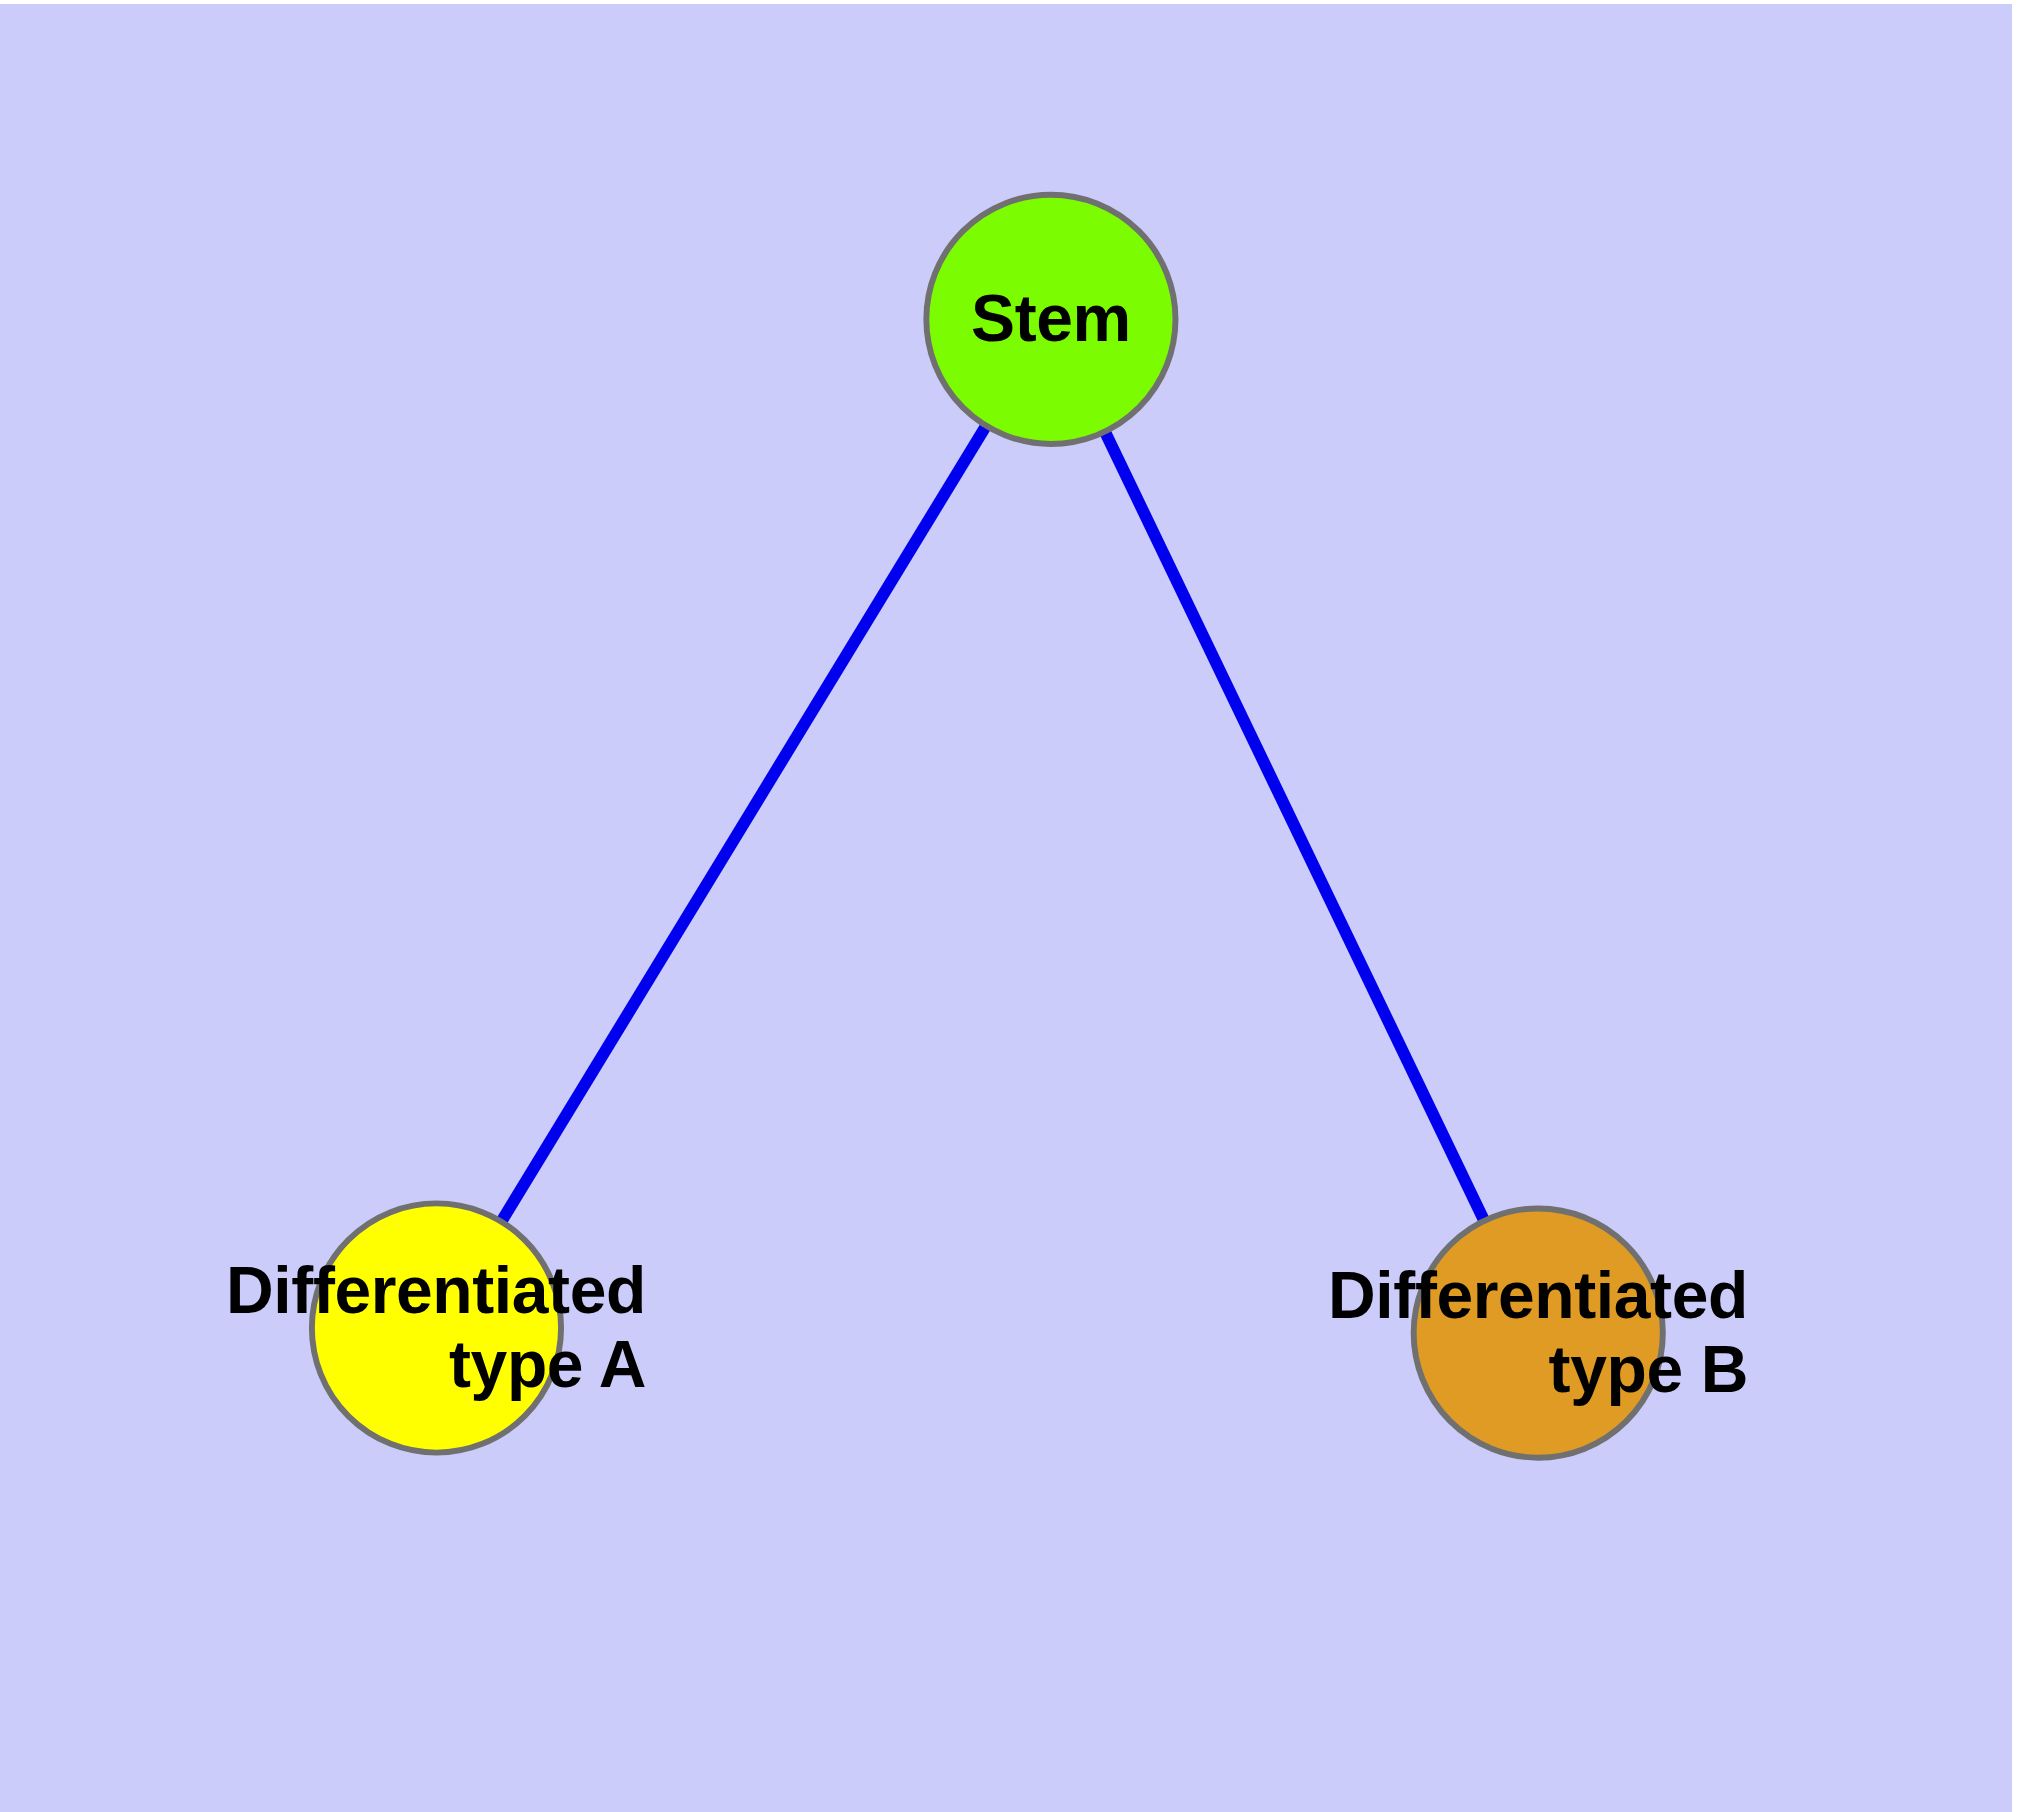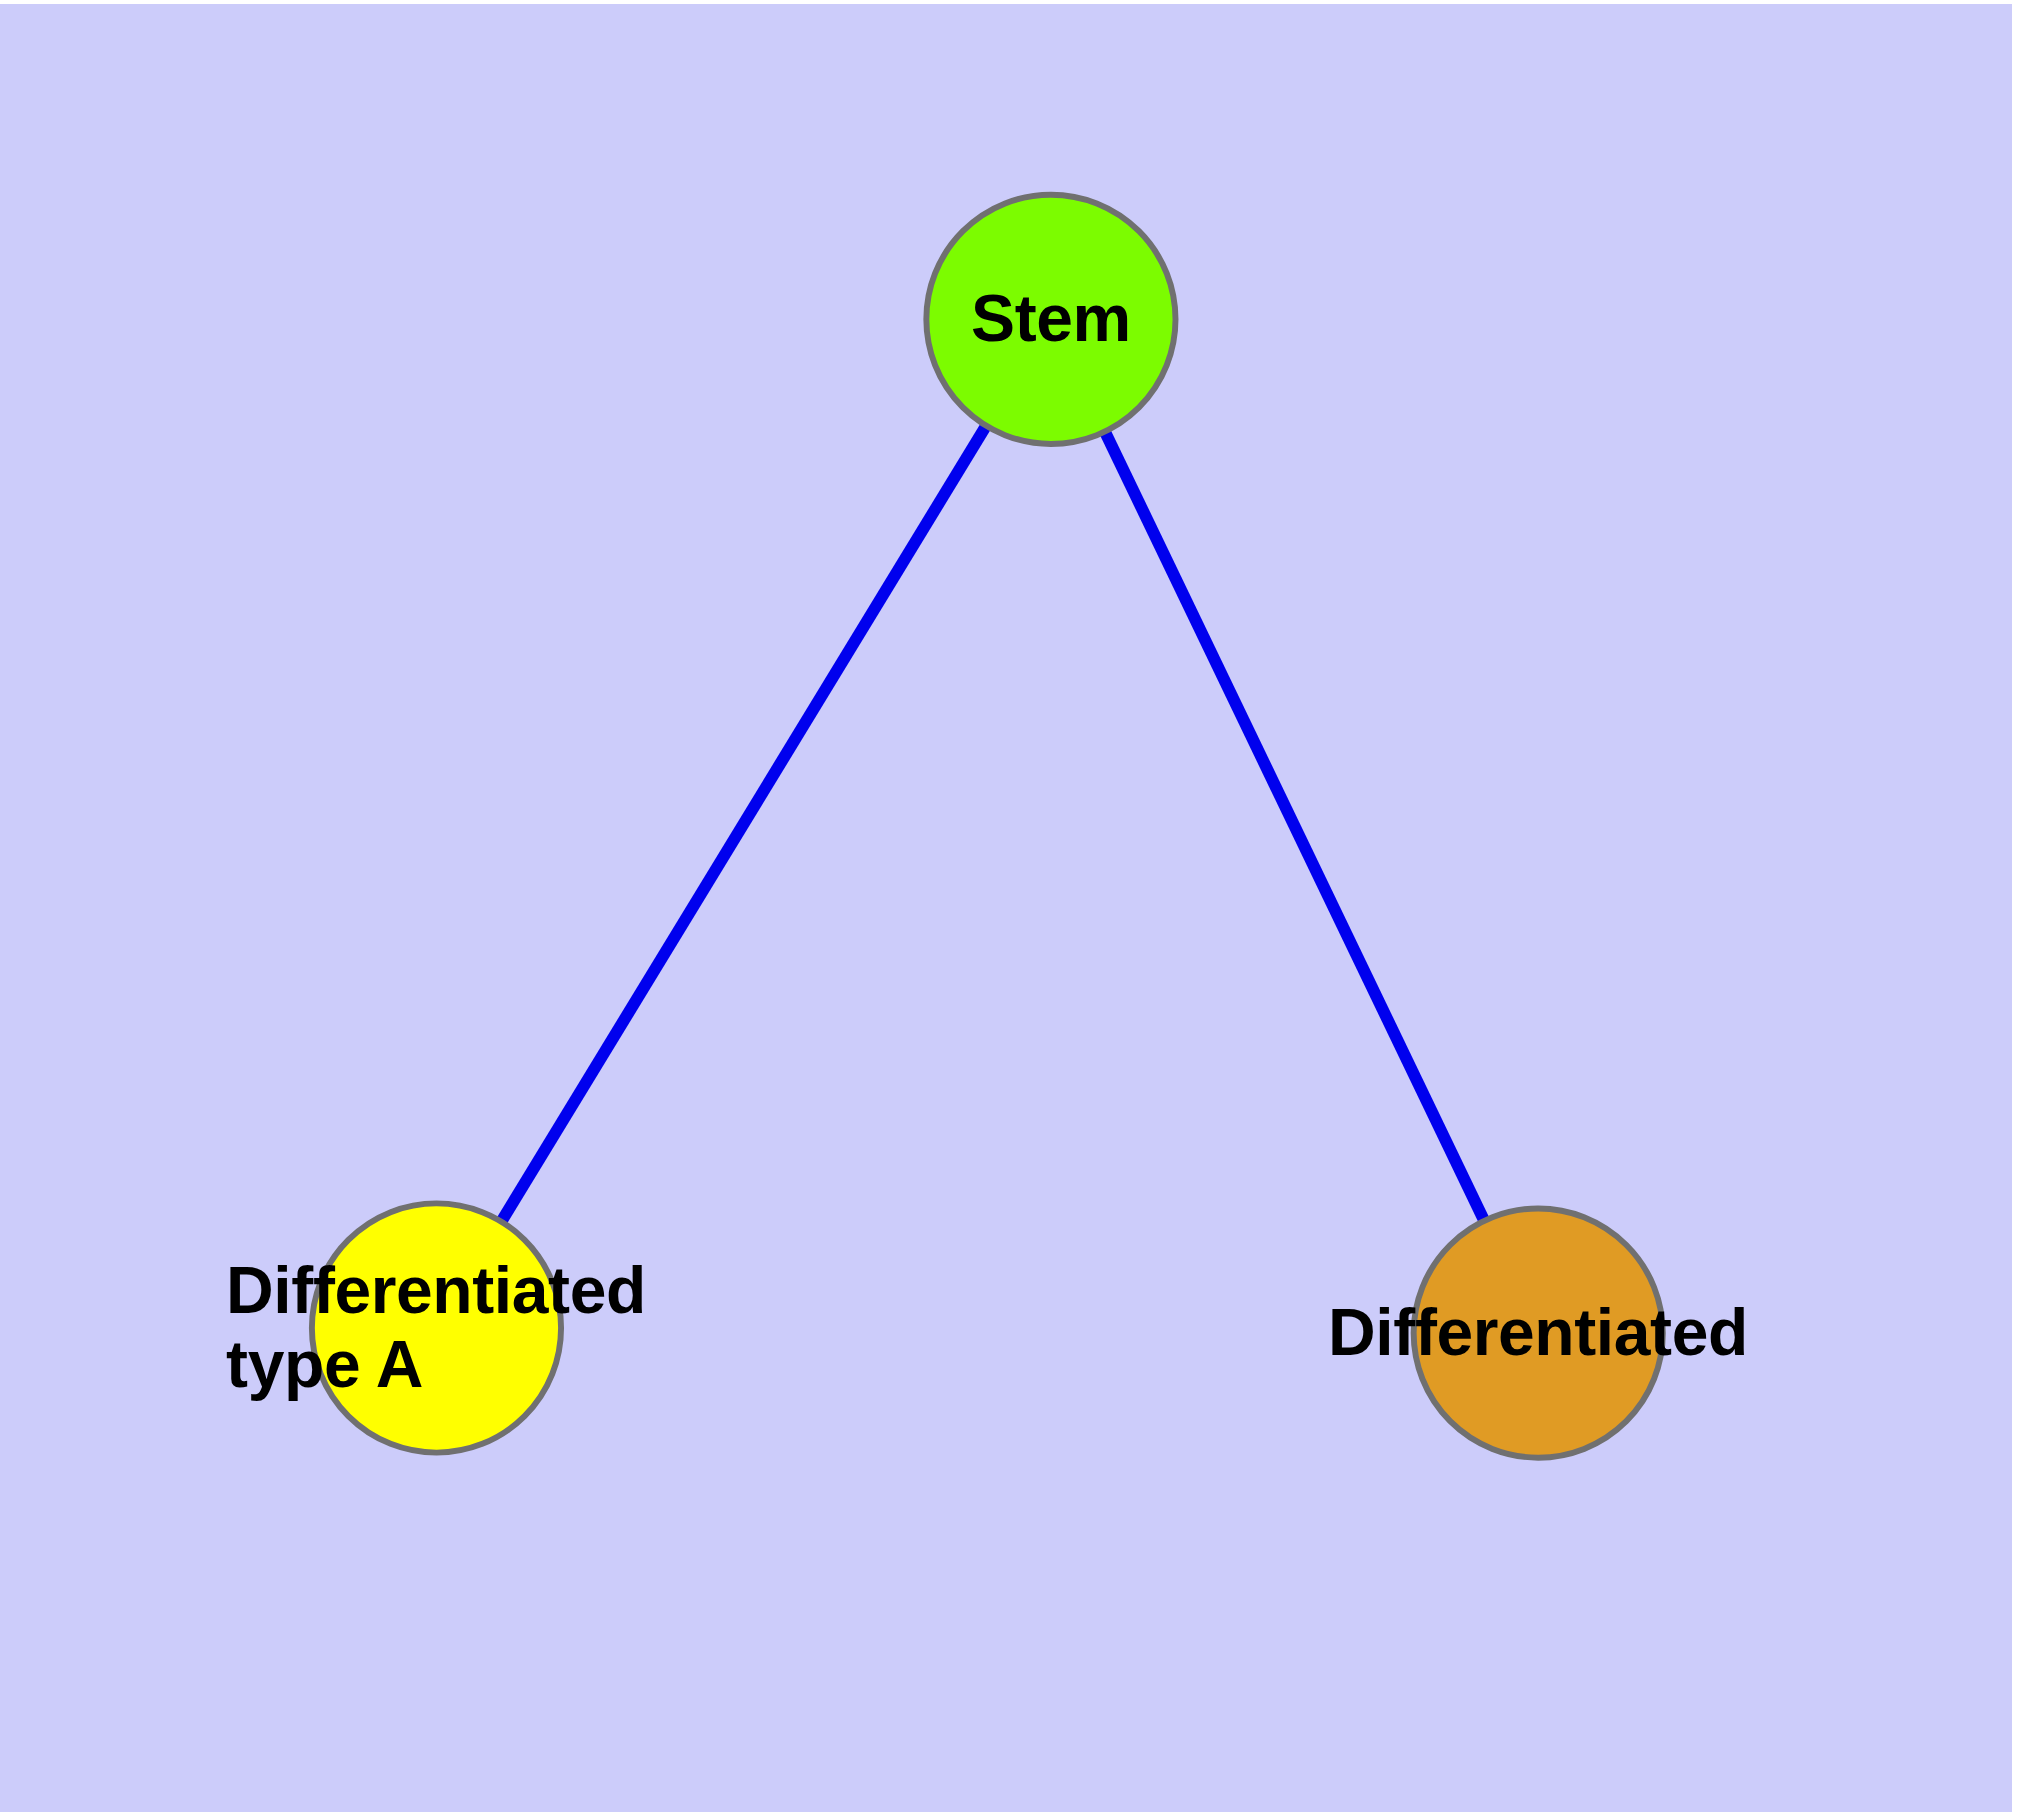--- a/index.html
+++ b/index.html
@@ -28,21 +28,21 @@
     position: absolute;
     left: 0;
     top: 0;
     width: 100%;
     height: 100%;
     display: block;
   }
   .node-label {
     position: absolute;
     transform: translate(-50%, -50%);
-    text-align: left;
+    text-align: right;
     white-space: pre;
     color: #000000;
     font-weight: bold;
     font-size: 66px;
     line-height: 1.12;
     letter-spacing: -0.4px;
     pointer-events: none;
   }
 </style>
 </head>
@@ -57,17 +57,17 @@
         </g>
       <g id="node-layer">
           <circle cx="1240" cy="372" r="147" fill="#7cfc00" stroke="#707070" stroke-width="7"></circle>
           <circle cx="515" cy="1562" r="147" fill="#ffff00" stroke="#707070" stroke-width="7"></circle>
           <circle cx="1815" cy="1568" r="147" fill="#e09b24" stroke="#707070" stroke-width="7"></circle>
         </g>
     </svg>
     <div id="label-layer">
         <div class="node-label" style="left: 1051px; top: 315px; color: rgb(0, 0, 0); font-size: 66px;"><span>Stem</span></div>
         <div class="node-label" style="left: 436px; top: 1324px; color: rgb(0, 0, 0); font-size: 66px;"><span>Differentiated</span><br><span>type A</span></div>
-        <div class="node-label" style="left: 1538px; top: 1329px; color: rgb(0, 0, 0); font-size: 66px;"><span>Differentiated</span><br></div>
+        <div class="node-label" style="left: 1538px; top: 1329px; color: rgb(0, 0, 0); font-size: 66px;"><span>Differentiated</span><br><span>type B</span></div>
       </div>
   </div>
 </div>
 
 
 </body></html>

